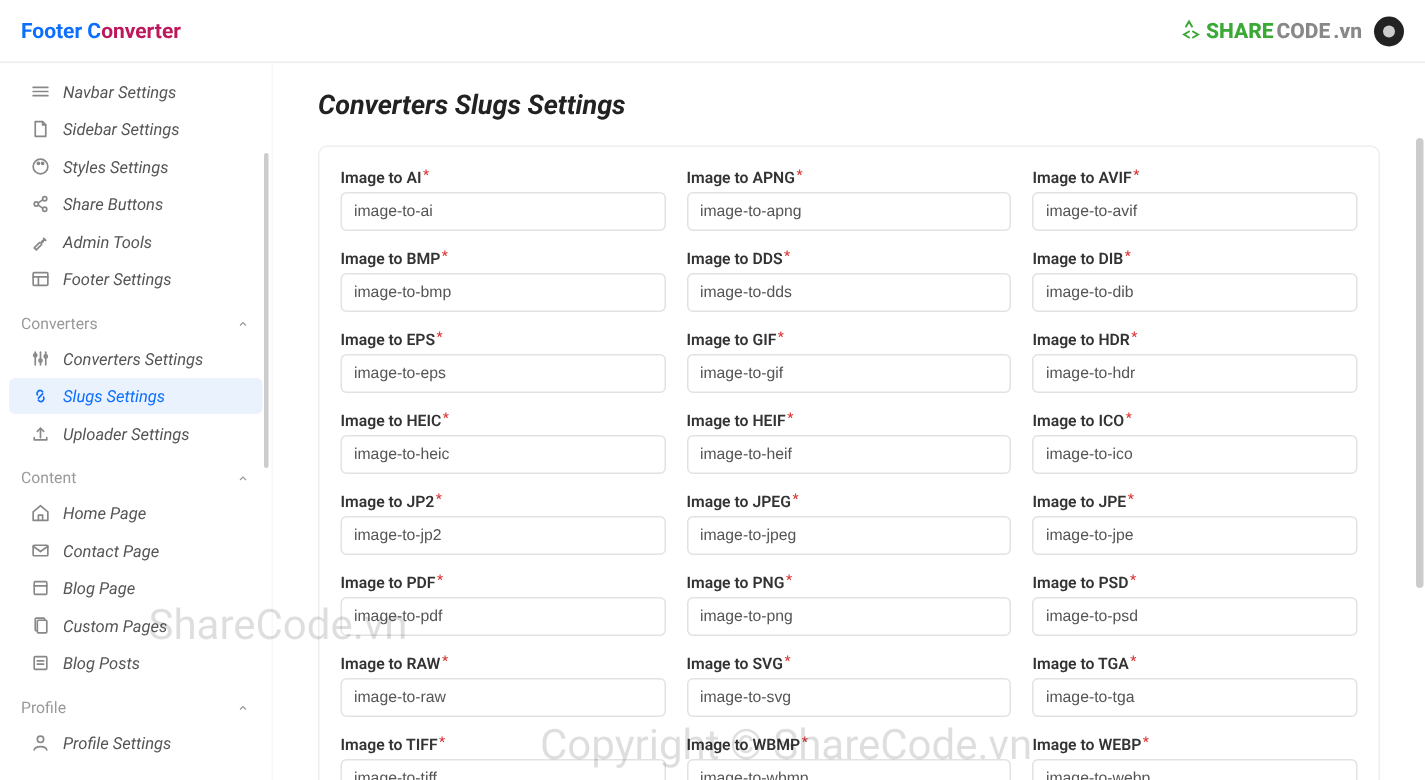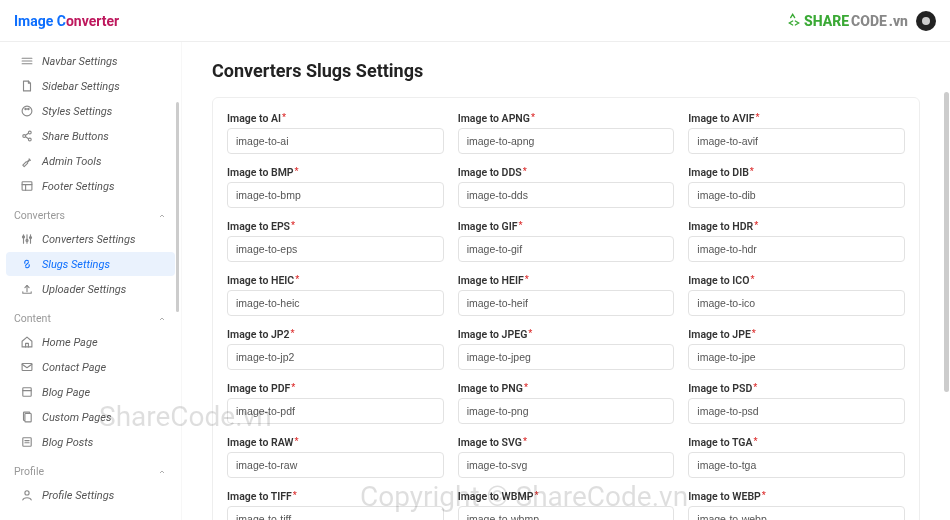--- a/index.html
+++ b/index.html
@@ -20,38 +20,38 @@
 .side-item { display: flex; align-items: center; gap: 8px; padding: 5px 14px; font-size: 11px; color: #555; cursor: pointer; border-radius: 4px; margin: 1px 6px; font-style: italic; }
 .side-item.active { background: #eaf2fd; color: #0d6efd; }
 .side-item .icon { width: 14px; height: 14px; display: flex; align-items: center; justify-content: center; color: #888; flex-shrink: 0; }
 .side-item.active .icon { color: #0d6efd; }
 .section-title { font-size: 10.5px; color: #999; padding: 10px 14px 4px 14px; display: flex; align-items: center; justify-content: space-between; }
 .section-title .chev { width: 10px; height: 10px; }
 .sidebar-scroll { position: absolute; right: 2px; top: 60px; width: 3px; height: 210px; background: #ccc; border-radius: 2px; }
 .content { flex: 1; padding: 18px 30px; overflow-y: auto; height: 100%; position: relative; }
 .content::-webkit-scrollbar { width: 6px; }
 .content::-webkit-scrollbar-thumb { background: #ccc; border-radius: 3px; }
-.page-title { font-size: 18px; font-weight: 700; color: #222; margin-bottom: 16px; }
+.page-title { font-size: 18px; font-weight: 700; color: #222; margin-bottom: 16px; font-style: italic; }
 .card { border: 1px solid #eee; border-radius: 6px; padding: 14px; }
 .grid { display: grid; grid-template-columns: 1fr 1fr 1fr; gap: 8px 14px; }
 .field-label { font-size: 10.5px; font-weight: 600; color: #333; margin-bottom: 3px; display: block; }
 .field-label .req { color: #d33; font-size: 9px; vertical-align: top; margin-left: 1px; }
 .field-input { width: 100%; border: 1px solid #e2e2e2; border-radius: 4px; padding: 6px 8px; font-size: 10.5px; color: #555; height: 26px; }
 .field { margin-bottom: 4px; }
 .watermark { position: absolute; color: rgba(0,0,0,0.13); font-size: 28px; font-weight: 400; pointer-events: none; z-index: 100; }
 .wm1 { left: 99px; top: 400px; }
 .wm2 { left: 360px; top: 480px; }
 .content-scroll { position: absolute; right: 1px; top: 50px; width: 5px; height: 300px; background: #ccc; border-radius: 3px; }
 </style>
 </head>
 <body>
 
 <div class="header">
   <div class="brand">
-    <span class="b1">Image C</span><span class="b2">onverter</span>
+    <span class="b1">Footer C</span><span class="b2">onverter</span>
   </div>
   <div class="header-right">
     <div class="sharecode">
       <svg viewBox="0 0 24 24" fill="none" stroke="#3aa935" stroke-width="2">
           <path d="M7 7l3-5 3 5M14 12l5 3-5 3M10 12l-5 3 5 3" stroke-linecap="round"></path>
         </svg>
       <span class="sc-green">SHARE</span>
         <span class="sc-gray">CODE</span>
         <span class="sc-gray">.vn</span>
     </div>

